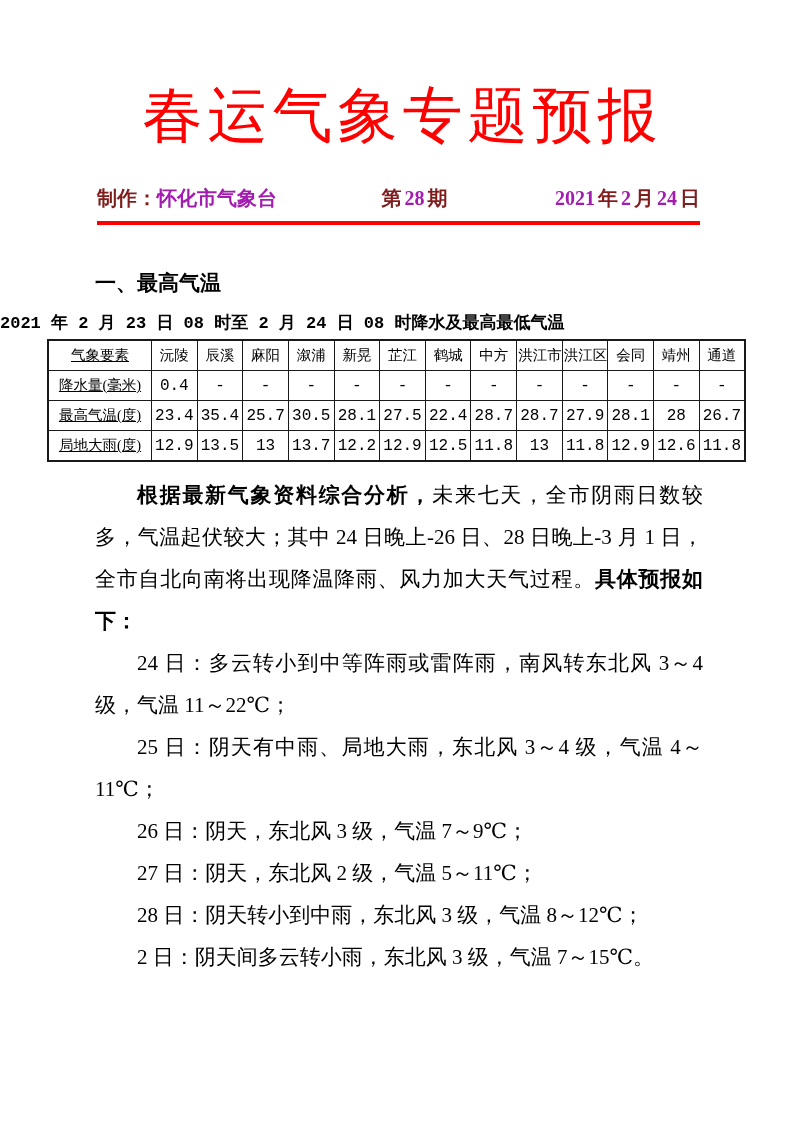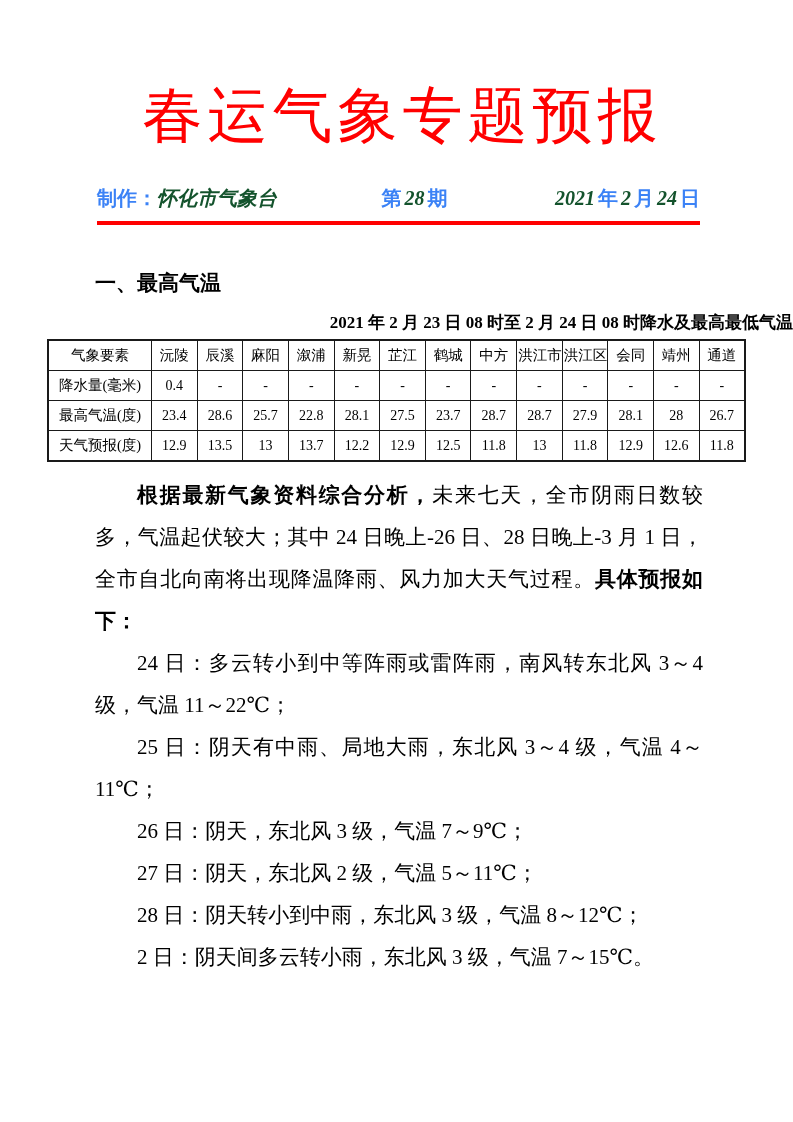--- a/index.html
+++ b/index.html
@@ -25,44 +25,44 @@
     width: 603px;
     margin: 34px 0 0 97px;
     display: flex;
     justify-content: space-between;
     align-items: baseline;
     font-size: 20px;
     font-weight: 700;
     font-family: "Liberation Sans", "DejaVu Sans", sans-serif;
     white-space: nowrap;
   }
-  .red { color: #3b82f6; }
-  .blk { color: #14532d; font-style: italic; }
+  .red { color: #7f1d1d; }
+  .blk { color: #a21caf; }
   .num { font-family: "Liberation Serif", serif; padding: 0 3px; }
   .rule-red {
     width: 603px; height: 4px;
     margin: 9px 0 0 97px;
     background: #ff0000;
   }
 
   
   .sec-heading {
     margin: 44px 0 0 95px;
     font-size: 21px;
     font-weight: 700;
     font-family: "Liberation Sans", "DejaVu Sans", sans-serif;
   }
   .sec-heading.second { margin-top: 50px; }
 
   .table-caption {
     margin: 14px 0 0 0;
-    text-align: right;
+    text-align: left;
     font-size: 17px;
     font-weight: 700;
-    font-family: Liberation Serif, serif;
+    font-family: Liberation Mono, monospace;
   }
 
   
   table.obs {
     margin: 5px 0 0 47px;
     border-collapse: collapse;
     table-layout: fixed;
     width: 699px;
     font-size: 14.5px;
   }
@@ -70,22 +70,22 @@
     border: 1px solid #1a1a1a;
     text-align: center;
     vertical-align: middle;
     height: 29px;
     padding: 0 1px;
     font-weight: 400;
     overflow: hidden;
     white-space: nowrap;
   }
   table.obs { border: 2px solid #1a1a1a; }
-  table.obs .rowlabel { width: 100px; }
-  table.obs td.val { font-family: Liberation Serif, serif; font-size: 14px; margin-top: 44px; }
+  table.obs .rowlabel { width: 100px; text-decoration: underline; }
+  table.obs td.val { font-family: Liberation Mono, monospace; font-size: 16px; margin-top: 44px; }
 
   
   .body-text {
     width: 608px;
     margin: 12px 0 0 95px;
     font-size: 21px;
     line-height: 42px;
     text-align: justify;
   }
   .body-text p { margin: 0; text-indent: 2em; }
@@ -145,35 +145,35 @@
       <td class="val">-</td>
       <td class="val">-</td>
       <td class="val">-</td>
       <td class="val">-</td>
       <td class="val">-</td>
       <td class="val">-</td>
     </tr>
     <tr>
       <td class="rowlabel">最高气温(度)</td>
       <td class="val">23.4</td>
-      <td class="val">28.6</td>
+      <td class="val">35.4</td>
       <td class="val">25.7</td>
-      <td class="val">22.8</td>
+      <td class="val">30.5</td>
       <td class="val">28.1</td>
       <td class="val">27.5</td>
-      <td class="val">23.7</td>
+      <td class="val">22.4</td>
       <td class="val">28.7</td>
       <td class="val">28.7</td>
       <td class="val">27.9</td>
       <td class="val">28.1</td>
       <td class="val">28</td>
       <td class="val">26.7</td>
     </tr>
     <tr>
-      <td class="rowlabel">天气预报(度)</td>
+      <td class="rowlabel">局地大雨(度)</td>
       <td class="val">12.9</td>
       <td class="val">13.5</td>
       <td class="val">13</td>
       <td class="val">13.7</td>
       <td class="val">12.2</td>
       <td class="val">12.9</td>
       <td class="val">12.5</td>
       <td class="val">11.8</td>
       <td class="val">13</td>
       <td class="val">11.8</td>

